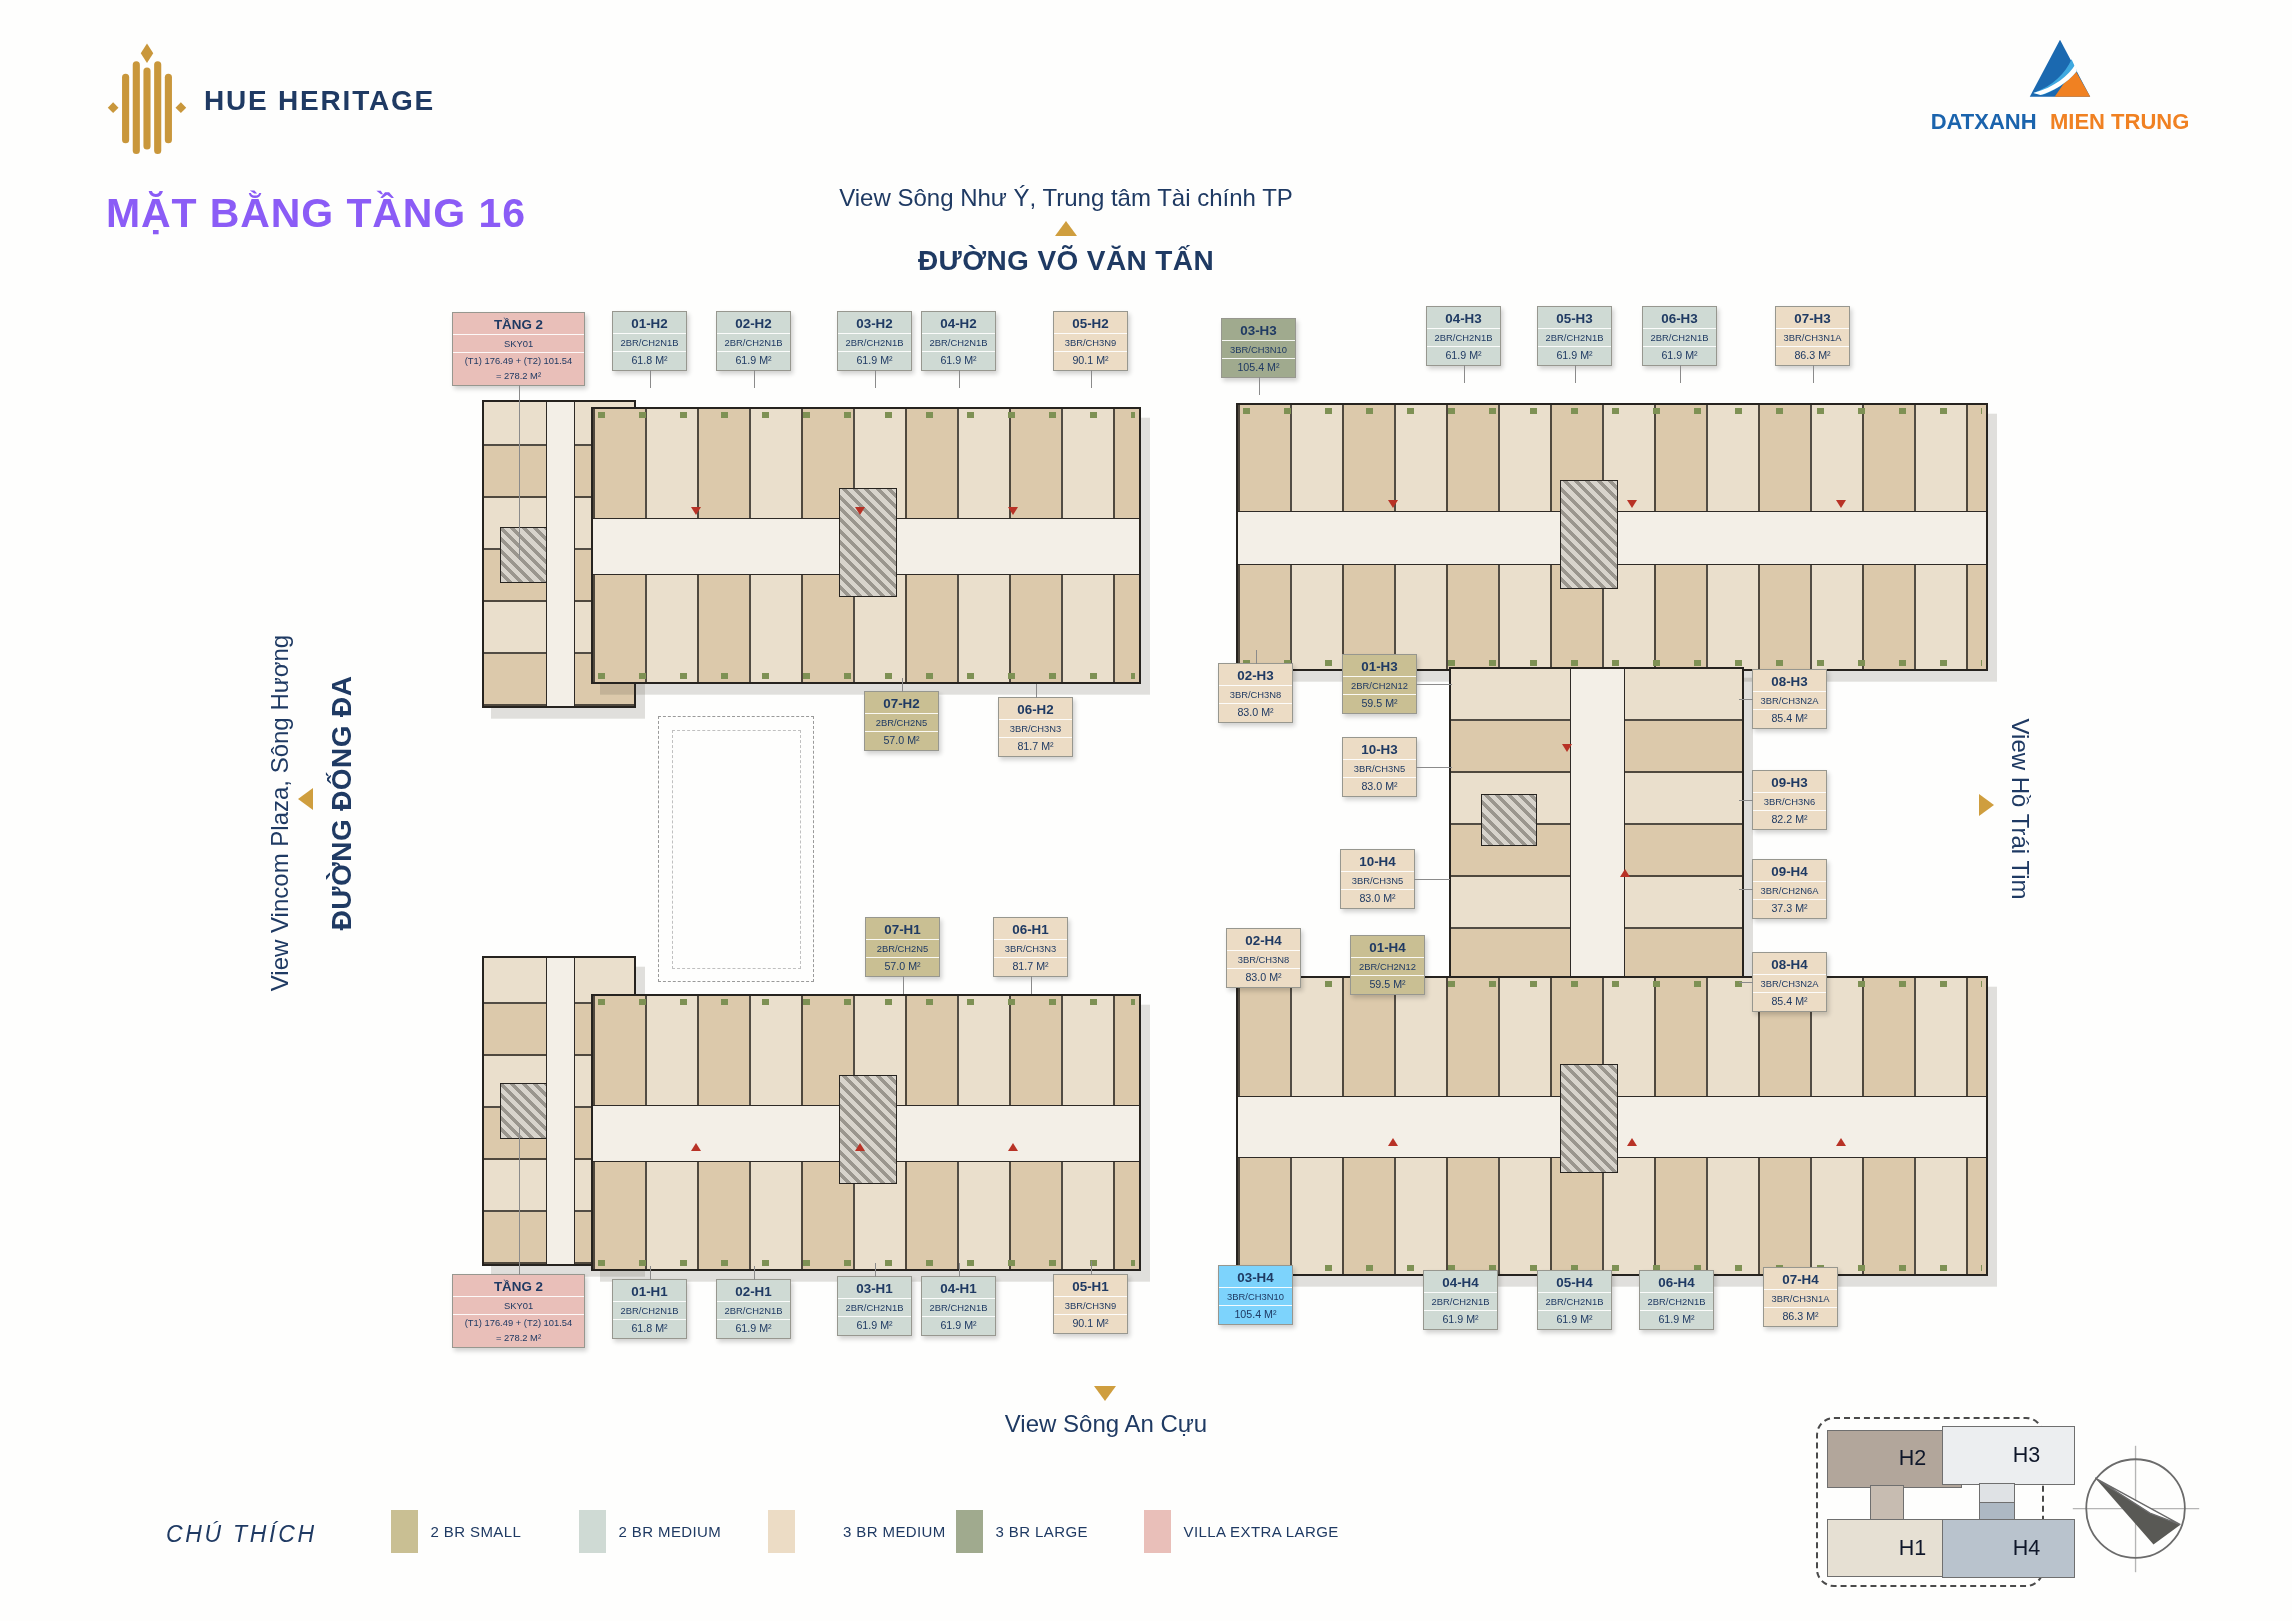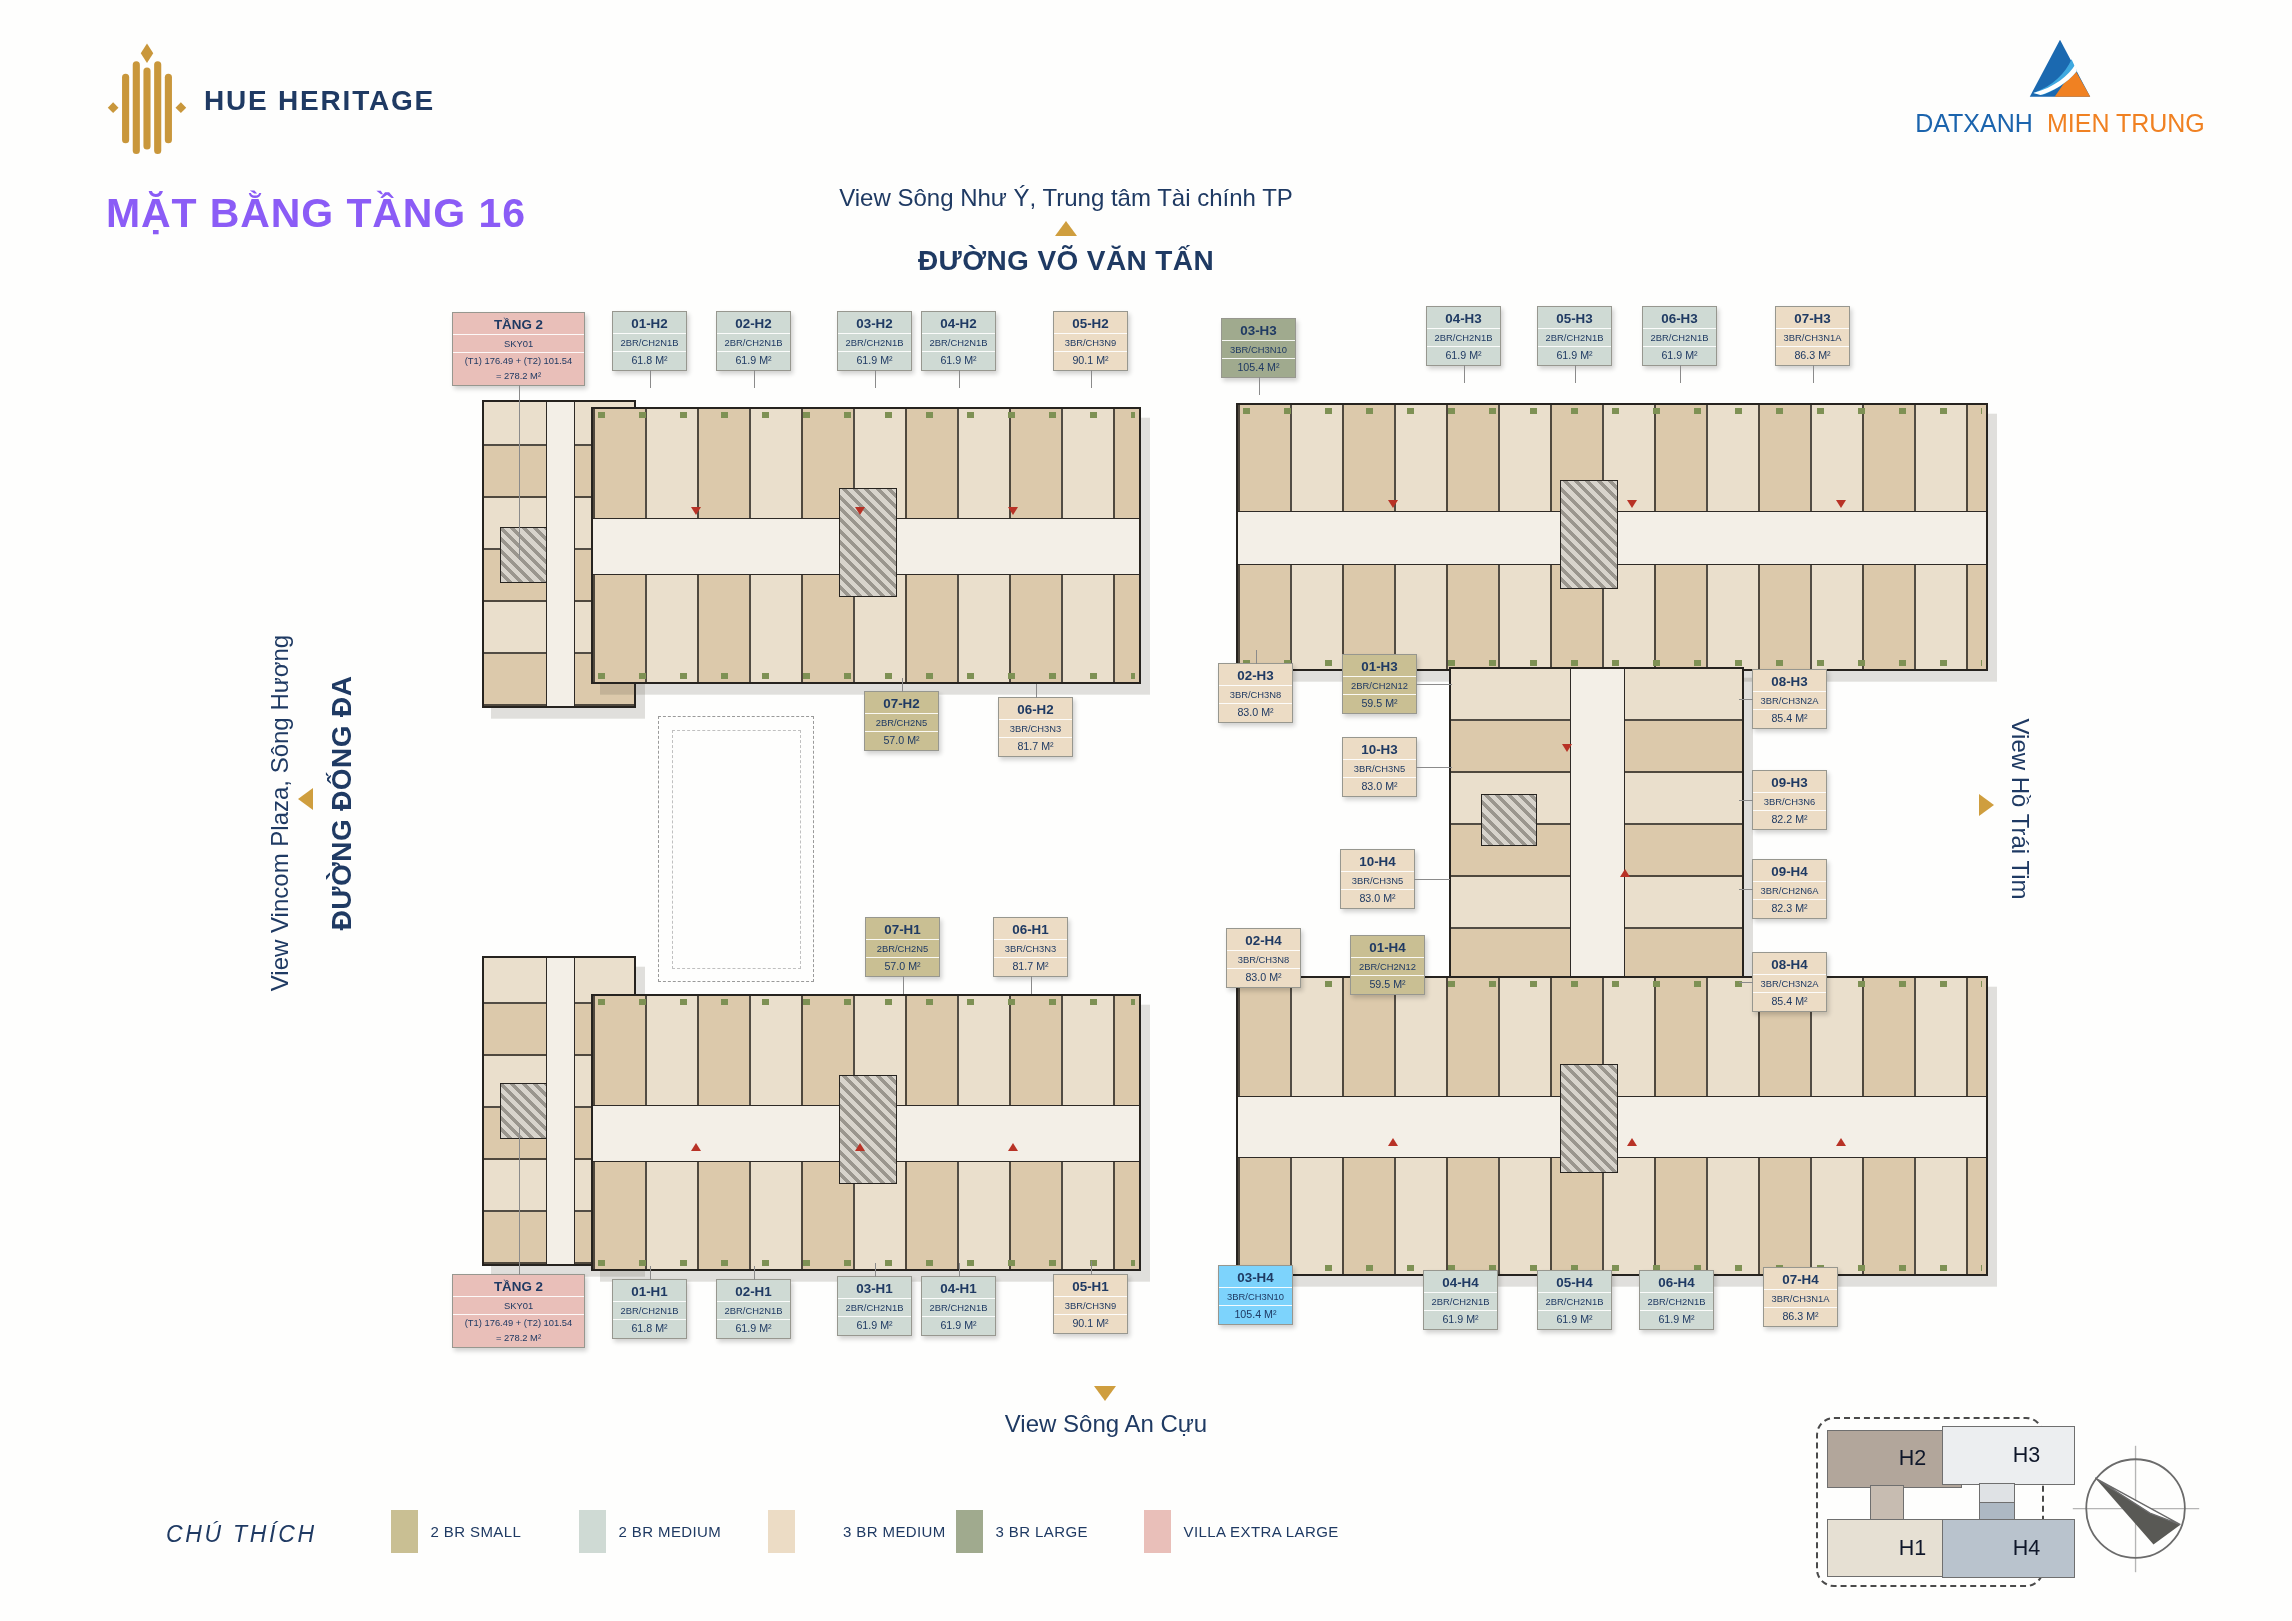--- a/index.html
+++ b/index.html
@@ -5,21 +5,21 @@
   html,body{margin:0;padding:0;background:#ffffff;}
   .canvas{position:relative;width:2293px;height:1621px;background:#fefefd;overflow:hidden;
           font-family:"Liberation Sans",sans-serif;color:#1f3a63;}
 
   
   .brand{position:absolute;left:106px;top:43px;display:flex;align-items:center;gap:16px;justify-content:flex-end;}
   .brand-name{font-size:28px;font-weight:700;letter-spacing:1.8px;color:#1f3a63;}
   .page-title{position:absolute;left:106px;top:190px;font-size:41px;font-weight:700;
               letter-spacing:0.9px;color:#8b5cf6;}
   .dev-logo{position:absolute;left:1912px;top:38px;width:296px;text-align:center;}
-  .dev-words{font-size:25px;font-weight:400;margin-top:3.6px;white-space:nowrap;}
+  .dev-words{font-size:22px;font-weight:700;margin-top:3.6px;white-space:nowrap;}
   .dev-blue{color:#1b64ad;} .dev-orange{color:#f08122;margin-left:7.2px;}
 
   
   .dir-view{font-size:24px;color:#1f3a63;}
   .dir-street{font-size:28px;font-weight:700;color:#1f3a63;letter-spacing:0.4px;}
   .center-text{position:absolute;text-align:center;width:466px;white-space:nowrap;}
   .tri{position:absolute;width:0;height:0;}
   .tri-up{border-left:11.6px solid transparent;border-right:11.6px solid transparent;border-bottom:15px solid #cf9e3e;}
   .tri-down{border-left:11.6px solid transparent;border-right:11.6px solid transparent;border-top:15px solid #cf9e3e;}
   .tri-left{border-top:11.6px solid transparent;border-bottom:11.6px solid transparent;border-right:15px solid #cf9e3e;}
@@ -293,21 +293,21 @@
       <div class="ul-area">83.0 M²</div>
     </div>
   <div class="unit-label" style="left: 1350px; top: 935px; background: rgb(201, 191, 147);">
       <div class="ul-id">01-H4</div>
       <div class="ul-type">2BR/CH2N12</div>
       <div class="ul-area">59.5 M²</div>
     </div>
   <div class="unit-label lead-left" style="left: 1752px; top: 859px; background: rgb(236, 220, 197);">
       <div class="ul-id">09-H4</div>
       <div class="ul-type">3BR/CH2N6A</div>
-      <div class="ul-area">82.3 M²</div>
+      <div class="ul-area">37.3 M²</div>
     </div>
   <div class="unit-label lead-left" style="left: 1752px; top: 952px; background: rgb(236, 220, 197);">
       <div class="ul-id">08-H4</div>
       <div class="ul-type">3BR/CH3N2A</div>
       <div class="ul-area">85.4 M²</div>
     </div>
 
   <div class="unit-label sky lead-up-long" style="left: 452px; top: 1274px; background: rgb(233, 191, 185);">
       <div class="ul-id">TẦNG 2</div>
       <div class="ul-type">SKY01</div>

